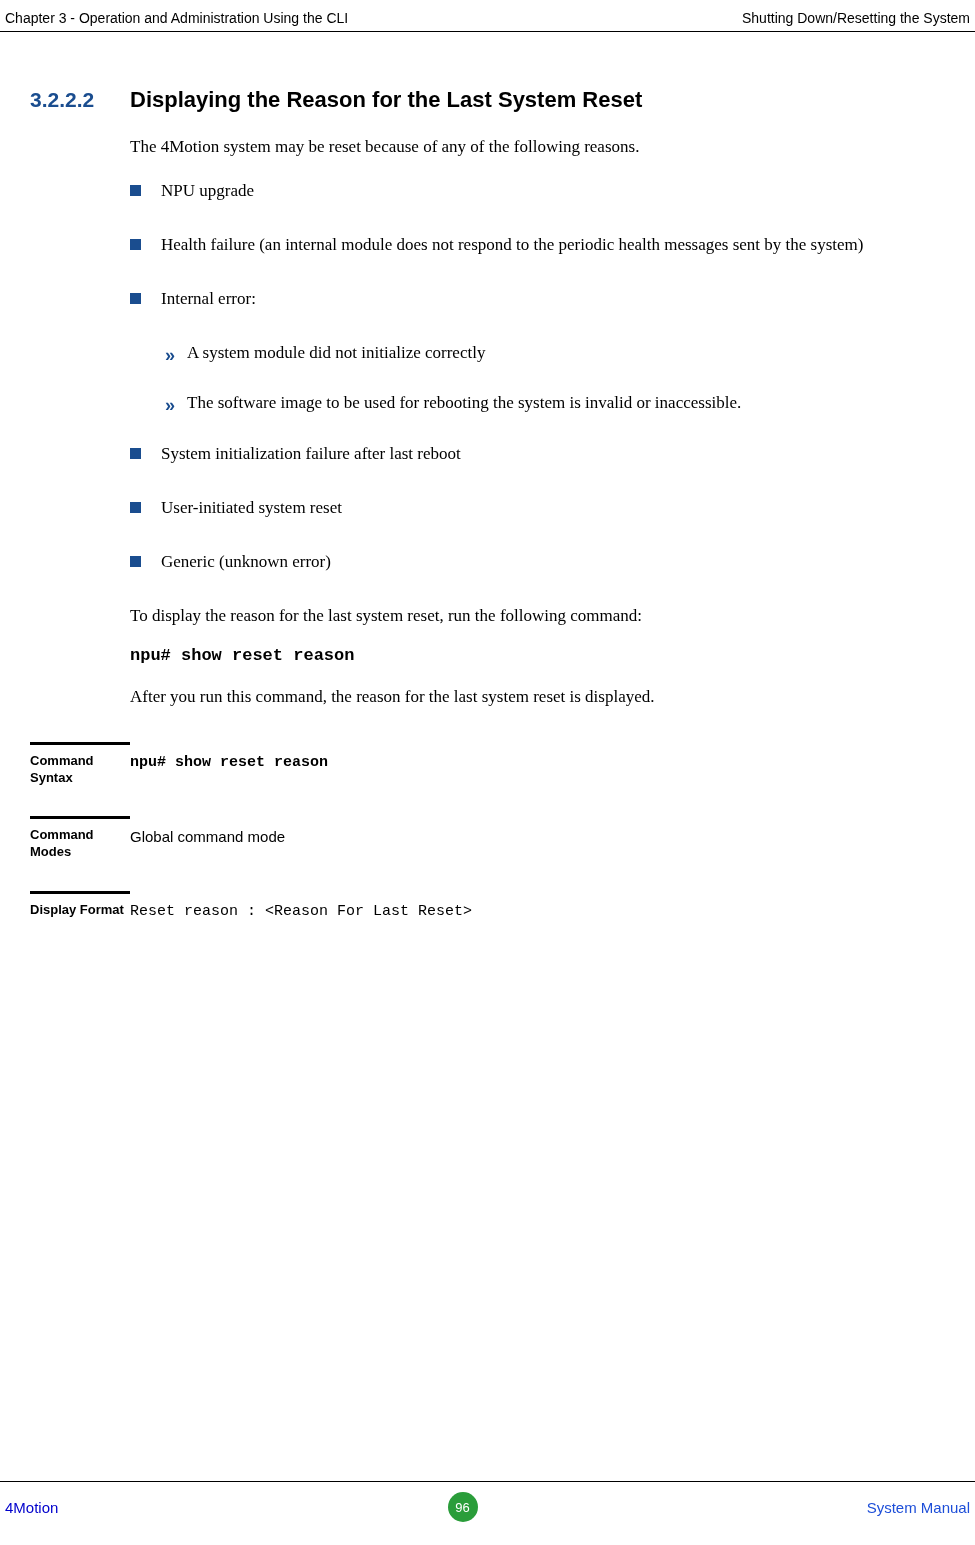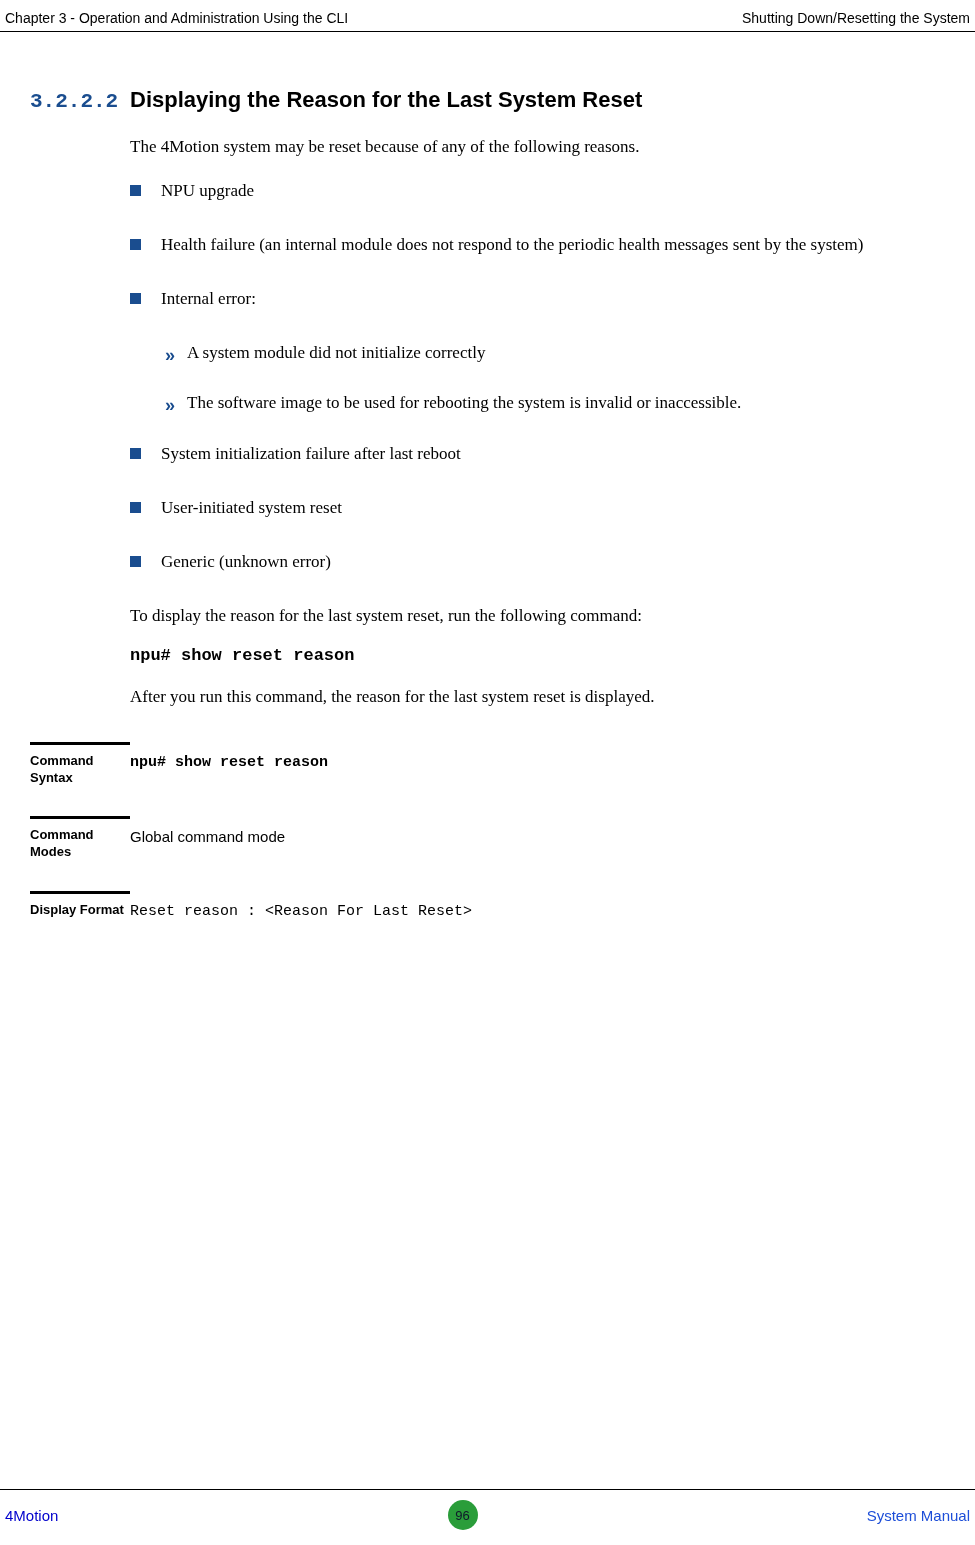--- a/index.html
+++ b/index.html
@@ -27,21 +27,21 @@
       padding: 30px 30px 0 30px;
     }
     .section-header {
       display: flex;
       align-items: baseline;
       margin-top: 25px;
       margin-bottom: 20px;
     }
     .section-number {
       color: #1a4d8f;
-      font-family: Liberation Mono, monospace;
+      font-family: Liberation Sans, sans-serif;
       font-weight: bold;
       font-size: 21px;
       width: 100px;
     }
     .section-title {
       color: #000000;
       font-family: Arial, Helvetica, sans-serif;
       font-weight: bold;
       font-size: 22px;
     }
@@ -131,37 +131,37 @@
       font-family: 'Courier New', Courier, monospace;
     }
     .info-value.mono.bold {
       font-weight: bold;
     }
     .info-value.sans {
       font-family: Arial, Helvetica, sans-serif;
     }
     .page-footer {
       position: absolute;
-      bottom: 0;
+      bottom: 8px;
       left: 0;
       right: 0;
       display: flex;
       justify-content: space-between;
       align-items: center;
       padding: 10px 5px 15px 5px;
       border-top: 1px solid #000000;
       font-family: Arial, Helvetica, sans-serif;
       font-size: 15px;
     }
     .footer-left {
       color: #0000cc;
     }
     .footer-center {
       background: #2a9d3a;
-      color: #0f172a;
+      color: #ffffff;
       border-radius: 50%;
       width: 30px;
       height: 30px;
       display: flex;
       align-items: center;
       justify-content: center;
       font-size: 13px;
     }
     .footer-right {
       color: #1d4ed8;

